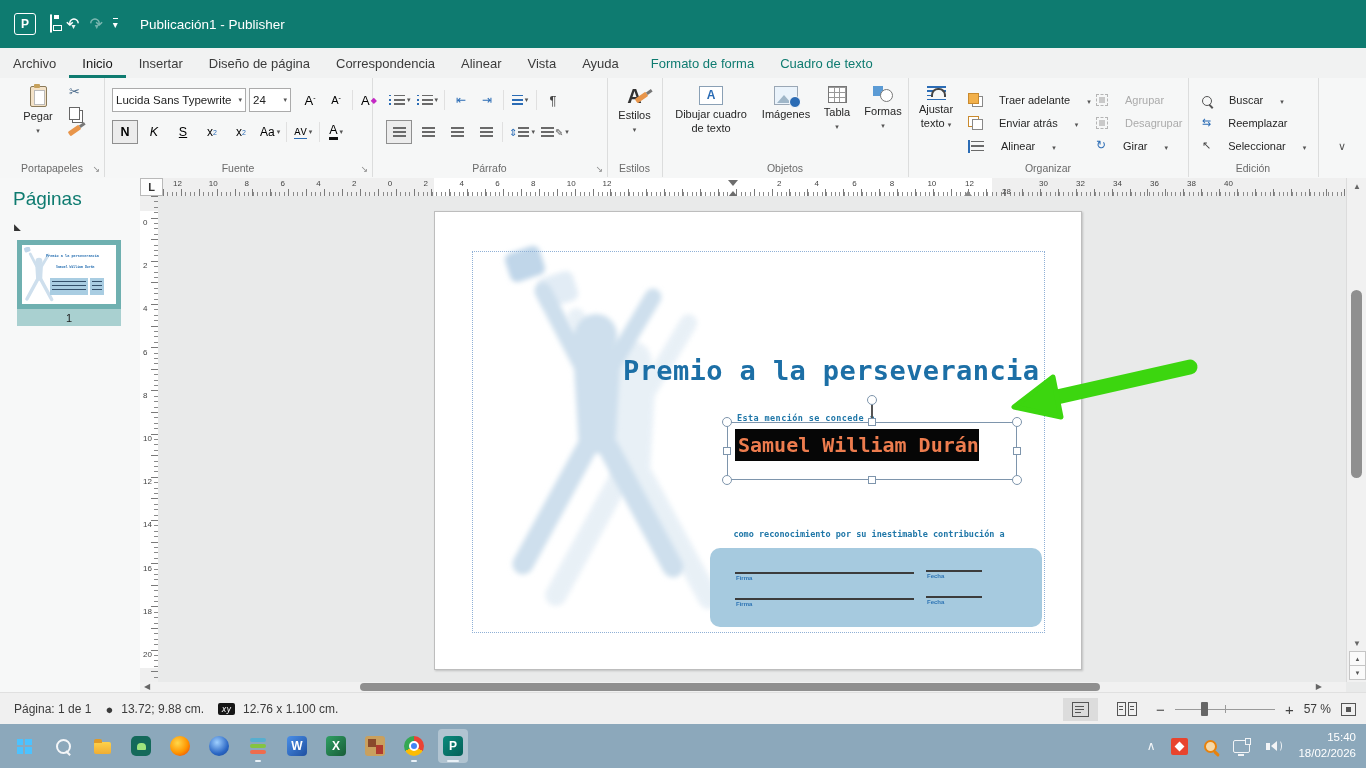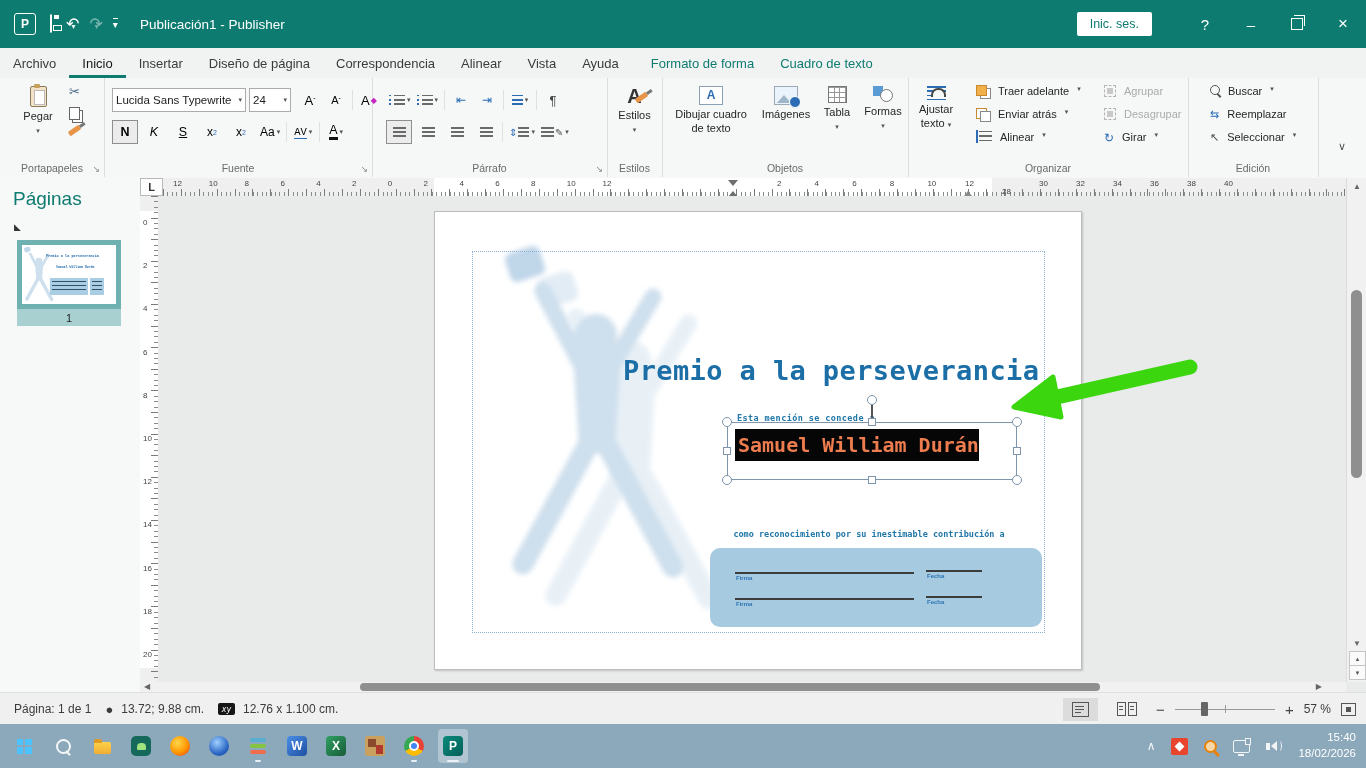--- a/index.html
+++ b/index.html
@@ -70,21 +70,21 @@
   .ordic .b1{position:absolute;width:9px;height:9px;}
   .ordic .b2{position:absolute;width:9px;height:9px;background:#fff;border:1.2px solid #888;}
   .fwd .b1{left:0;top:0;background:#f2b04a;border:1px solid #c98a2e;}
   .fwd .b2{left:4px;top:3px;}
   .bck .b1{left:0;top:0;background:#fff;border:1.2px solid #c98a2e;}
   .bck .b2{left:4px;top:3px;}
   .alnic{position:relative;width:13px;height:11px;background:repeating-linear-gradient(180deg,#6a6a6a 0 1.5px,transparent 1.5px 4.4px);}
   .alnic::before{content:"";position:absolute;left:-3px;top:-1px;width:1.5px;height:13px;background:#2b6cb5;}
   .grpic{width:10px;height:10px;border:1px dashed #b5b5b5;position:relative;}
   .grpic::after{content:"";position:absolute;inset:2px;background:#c9c9c9;}
-  .smrow{display:flex;align-items:flex-start;gap:8px;height:21px;font-size:11px;color:#262626;white-space:nowrap;margin-left:8px;}
+  .smrow{display:flex;align-items:flex-end;gap:17px;height:21px;font-size:11px;color:#262626;white-space:nowrap;}
   .smrow.dis{color:#ababab;}
   
   #pagespanel{position:absolute;left:0;top:178px;width:140px;height:514px;background:#f7f8f8;border-right:1px solid #dcdddd;}
   #pp-title{position:absolute;left:13px;top:10px;font-size:19px;color:#0E7B70;}
   #pp-col{position:absolute;left:14px;top:44px;font-size:9px;color:#333;}
   #thumbwrap{position:absolute;left:17px;top:62px;width:104px;height:86px;background:#6fb0b0;padding:0;}
   #thumbpage{position:absolute;left:5px;top:5px;width:94px;height:59px;background:#fff;overflow:hidden;}
   #thumbnum{position:absolute;left:0;bottom:0;width:104px;height:17px;background:#a9d0d0;display:flex;align-items:center;justify-content:center;font-size:11px;color:#1c1c1c;}
   .minitxt{font-family:"DejaVu Sans Mono",monospace;font-weight:bold;color:#2e74b4;white-space:nowrap;}
   .minibars{position:absolute;background:#a9cde2;}
@@ -201,29 +201,20 @@
 
   <div id="titlebar">
     <div class="qat">
       <span class="applogo">P</span>
       <span><span class="flp"></span></span>
       <span class="g">↶<span class="tinycar">▾</span></span>
       <span class="g dim">↷<span class="tinycar">▾</span></span>
       <span class="g" style="font-size:10px;border-top:1.5px solid #fff;line-height:1.2;">▾</span>
     </div>
     <span id="tb-title">Publicación1 - Publisher</span>
-    <div id="tb-right">
-      <span id="signin">Inic. ses.</span>
-      <span class="wbtn">?</span>
-      <span class="wbtn">–</span>
-      <span class="wbtn">
-          <span class="restore"></span>
-        </span>
-      <span class="wbtn" style="font-size:17px;">×</span>
-    </div>
   </div>
 
   <div id="tabrow">
     <span class="tab">Archivo</span>
     <span class="tab active">Inicio</span>
     <span class="tab">Insertar</span>
     <span class="tab">Diseño de página</span>
     <span class="tab">Correspondencia</span>
     <span class="tab">Alinear</span>
     <span class="tab">Vista</span>

